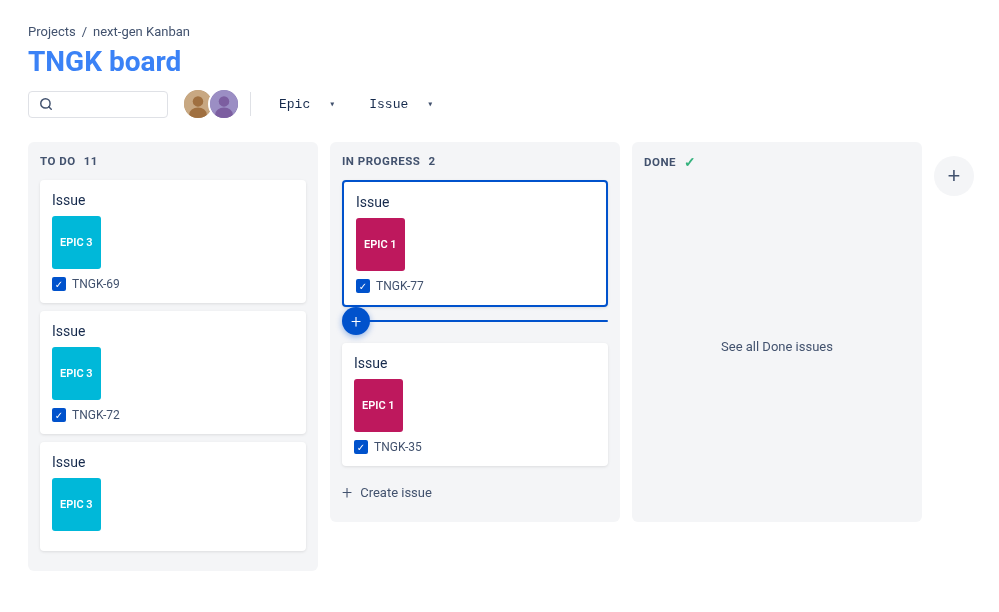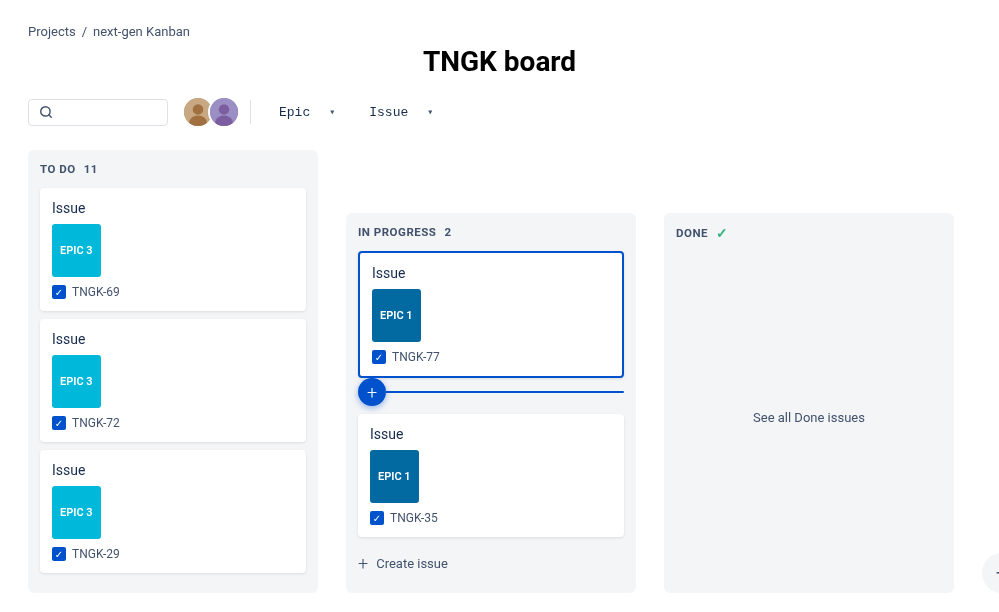--- a/index.html
+++ b/index.html
@@ -22,23 +22,22 @@
       margin-bottom: 6px;
       display: flex;
       align-items: center;
       gap: 6px;
     }
     .breadcrumb-sep { color: #42526e; }
 
     .page-title {
       font-size: 28px;
       font-weight: 700;
-      color: #000000;
-      margin-bottom: 18px;
-      text-align: center;
+      color: #3b82f6;
+      margin-bottom: 10px;
     }
 
     .toolbar {
       display: flex;
       align-items: center;
       gap: 10px;
       margin-bottom: 22px;
     }
 
     .search-box {
@@ -105,22 +104,22 @@
       font-family: Liberation Mono, monospace;
     }
     .chevron-down {
       font-size: 10px;
       color: #42526e;
     }
 
     
     .board {
       display: flex;
-      gap: 28px;
-      align-items: flex-end;
+      gap: 12px;
+      align-items: flex-start;
     }
 
     .column {
       background: #f4f5f7;
       border-radius: 6px;
       width: 290px;
       min-height: 380px;
       padding: 12px;
       flex-shrink: 0;
     }
@@ -162,21 +161,21 @@
     .epic-badge {
       display: inline-block;
       padding: 20px 8px;
       border-radius: 3px;
       font-size: 11px;
       font-weight: 600;
       margin-bottom: 8px;
       color: #fff;
     }
     .epic-3 { background: #00b8d9; }
-    .epic-1 { background: #0369a1; }
+    .epic-1 { background: #be185d; }
 
     .card-meta {
       display: flex;
       align-items: center;
       gap: 6px;
       font-size: 12px;
       color: #42526e;
     }
     .issue-checkbox {
       width: 14px;
@@ -372,24 +371,20 @@
         <div class="epic-badge epic-3">EPIC 3</div>
         <div class="card-meta">
           <div class="issue-checkbox"></div>
           <span>TNGK-72</span>
         </div>
       </div>
 
       <div class="card">
         <div class="card-title">Issue</div>
         <div class="epic-badge epic-3">EPIC 3</div>
-        <div class="card-meta">
-          <div class="issue-checkbox"></div>
-          <span>TNGK-29</span>
-        </div>
       </div>
     </div>
 
     <div class="column in-progress-col">
       <div class="column-header">
         <span>IN PROGRESS</span>
         <span class="column-count">2</span>
       </div>
 
       <div style="position: relative; margin-bottom: 0;">

